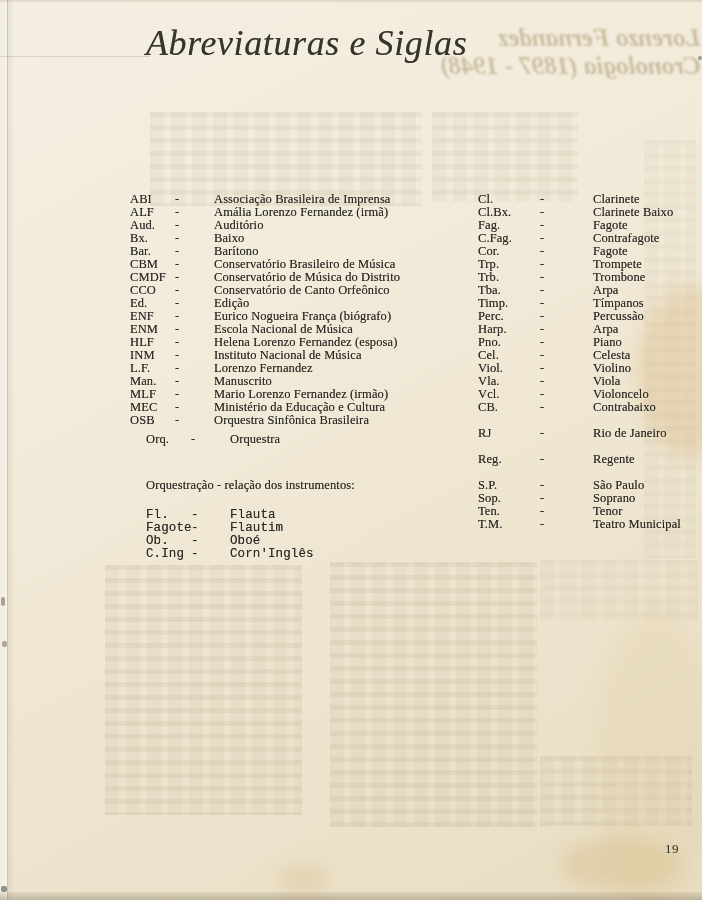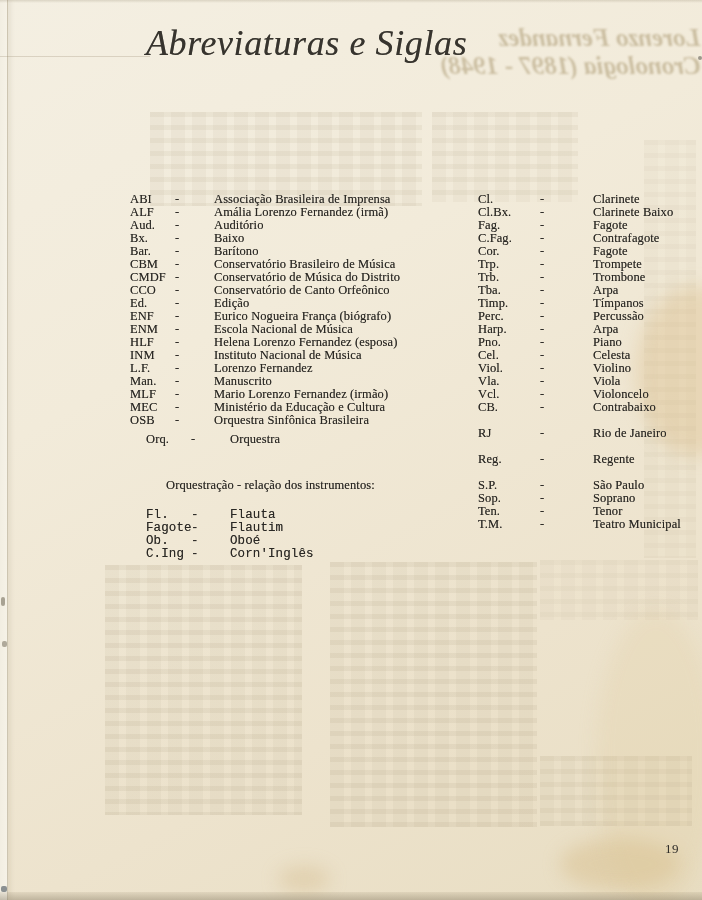--- a/index.html
+++ b/index.html
@@ -53,21 +53,21 @@
   .list { position:absolute; font-size:12.5px; line-height:13px;
     letter-spacing:0.1px; white-space:nowrap;
     text-shadow:0 0 0.4px rgba(42,40,36,0.55); }
   .row { height:13px; display:grid; }
   .colL .row { grid-template-columns:45px 39px auto; }
   .colR .row { grid-template-columns:54px 45px auto;gap:8px; }
   .listA    { left:130px; top:193px; }
   .listOrq  { left:146px; top:433px; }
   .heading  { position:absolute; left:146px; top:479px; font-size:12.5px;
     line-height:13px; letter-spacing:0.1px;
-    text-shadow:0 0 0.4px rgba(42,40,36,0.55);margin-left:20px; }
+    text-shadow:0 0 0.4px rgba(42,40,36,0.55); }
   .listInstr{ left:146px; top:509px;font-family:Liberation Mono, monospace; }
   .listR    { left:478px; top:193px; }
   .pagenum { position:absolute; left:665px; top:841px; font-size:13px;
     letter-spacing:0.5px; color:#2e2c28; }
 </style>
 </head>
 <body>
 
 <div class="page">
 

